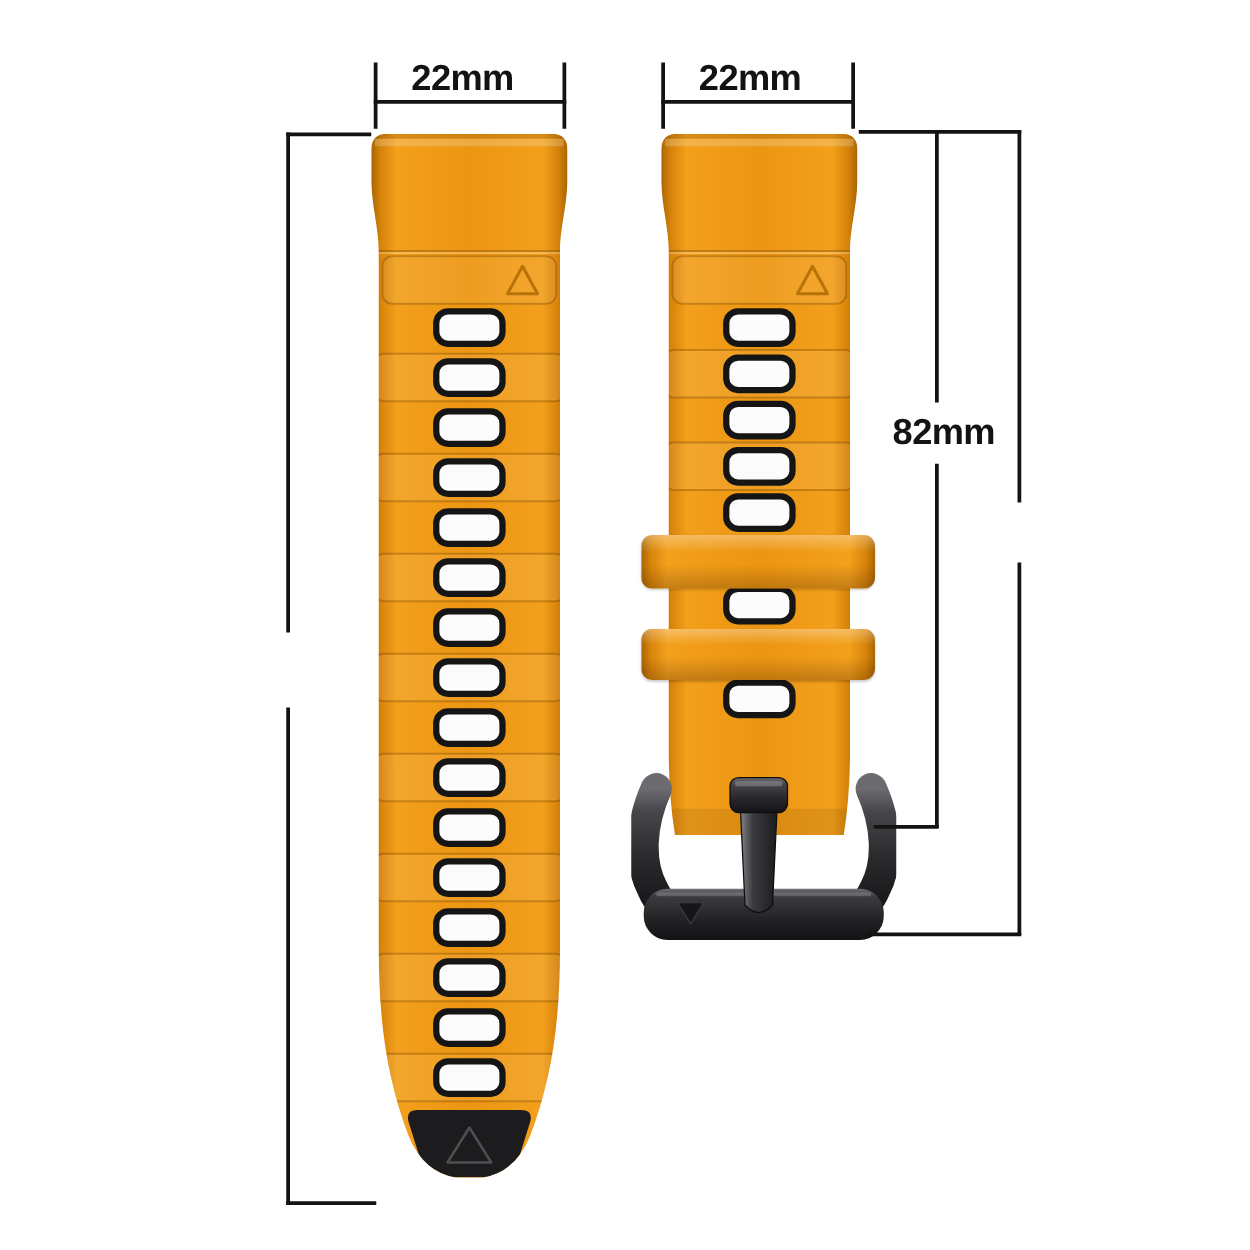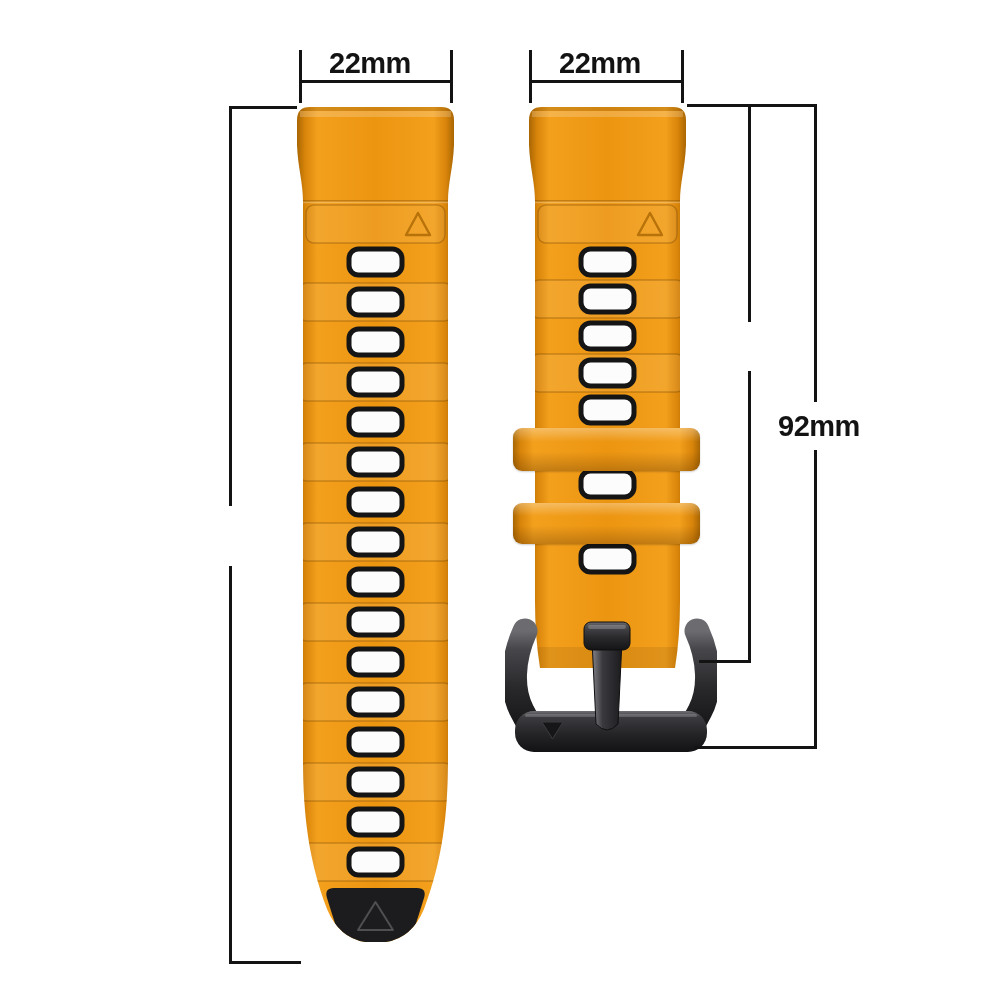--- a/index.html
+++ b/index.html
@@ -162,21 +162,21 @@
   <div class="dim h" style="left:529px;top:80px;width:155px;"></div>
   <div class="dim-label" style="left:500px;top:48px;">22mm</div>
 
   <div class="dim h" style="left:229px;top:106px;width:68px;"></div>
   <div class="dim v" style="left:229px;top:106px;height:400px;"></div>
   <div class="dim v" style="left:229px;top:566px;height:398px;"></div>
   <div class="dim h" style="left:229px;top:961px;width:72px;"></div>
 
   <div class="dim h" style="left:687px;top:104px;width:130px;"></div>
   <div class="dim v" style="left:748px;top:104px;height:218px;"></div>
+  <div class="dim-label" style="left:655px;top:331px;">82mm</div>
   <div class="dim v" style="left:748px;top:371px;height:291px;"></div>
   <div class="dim h" style="left:699px;top:660px;width:52px;"></div>
 
   <div class="dim v" style="left:814px;top:104px;height:298px;"></div>
-  <div class="dim-label" style="left:719px;top:411px;">92mm</div>
   <div class="dim v" style="left:814px;top:450px;height:298px;"></div>
   <div class="dim h" style="left:694px;top:746px;width:123px;"></div>
 
 </div>
 
 </body></html>

